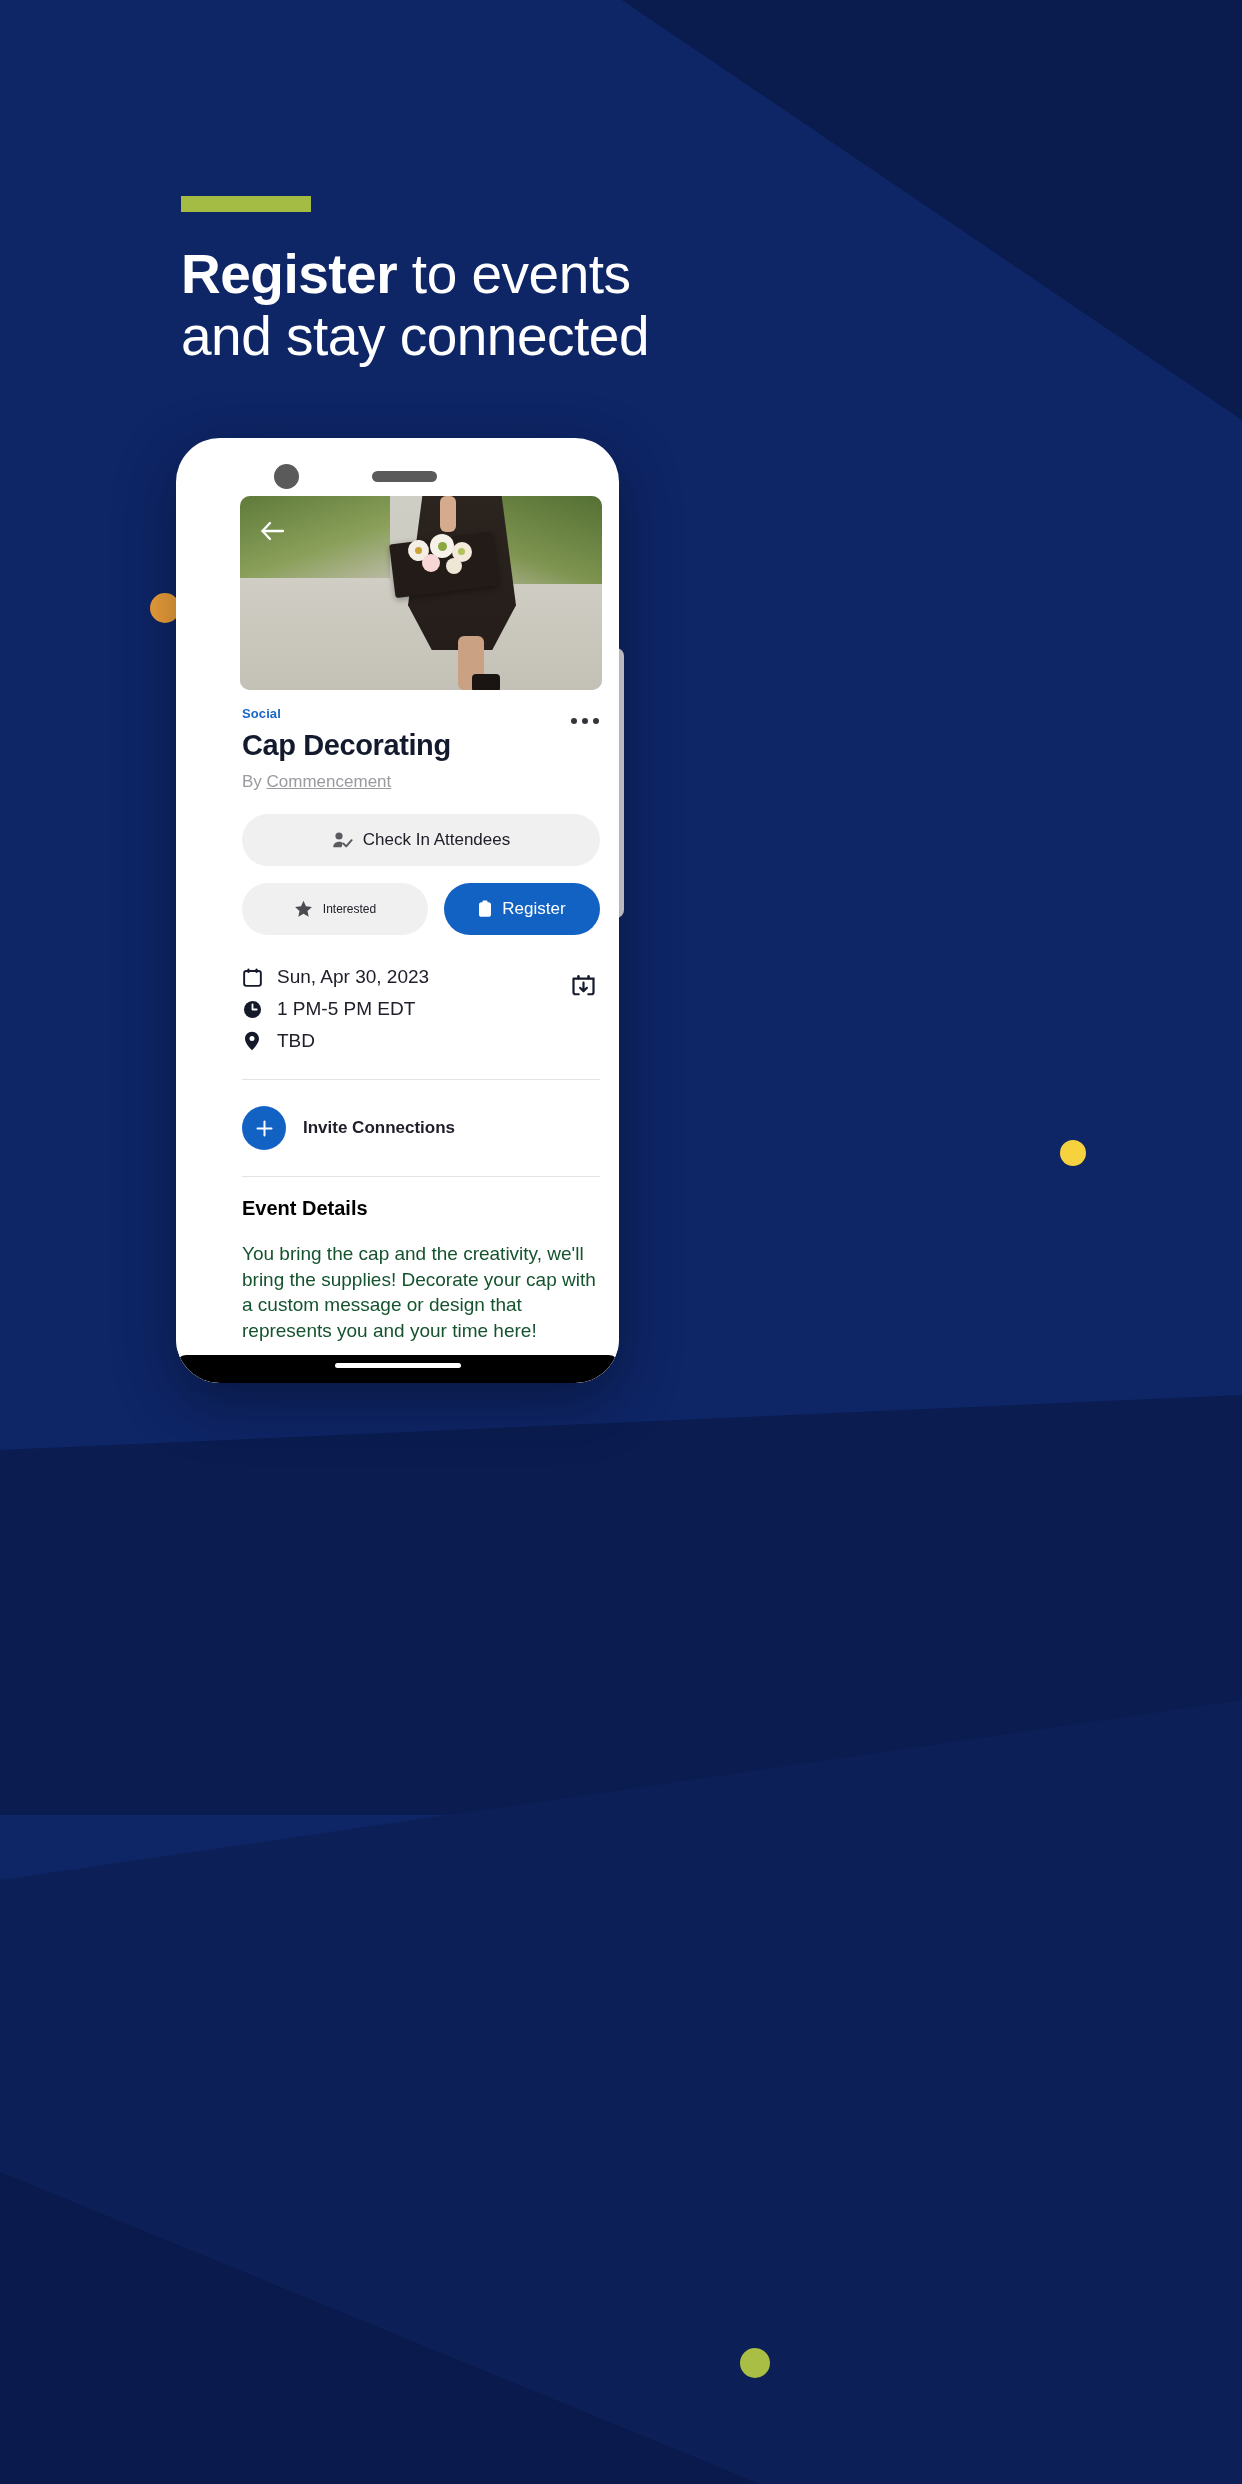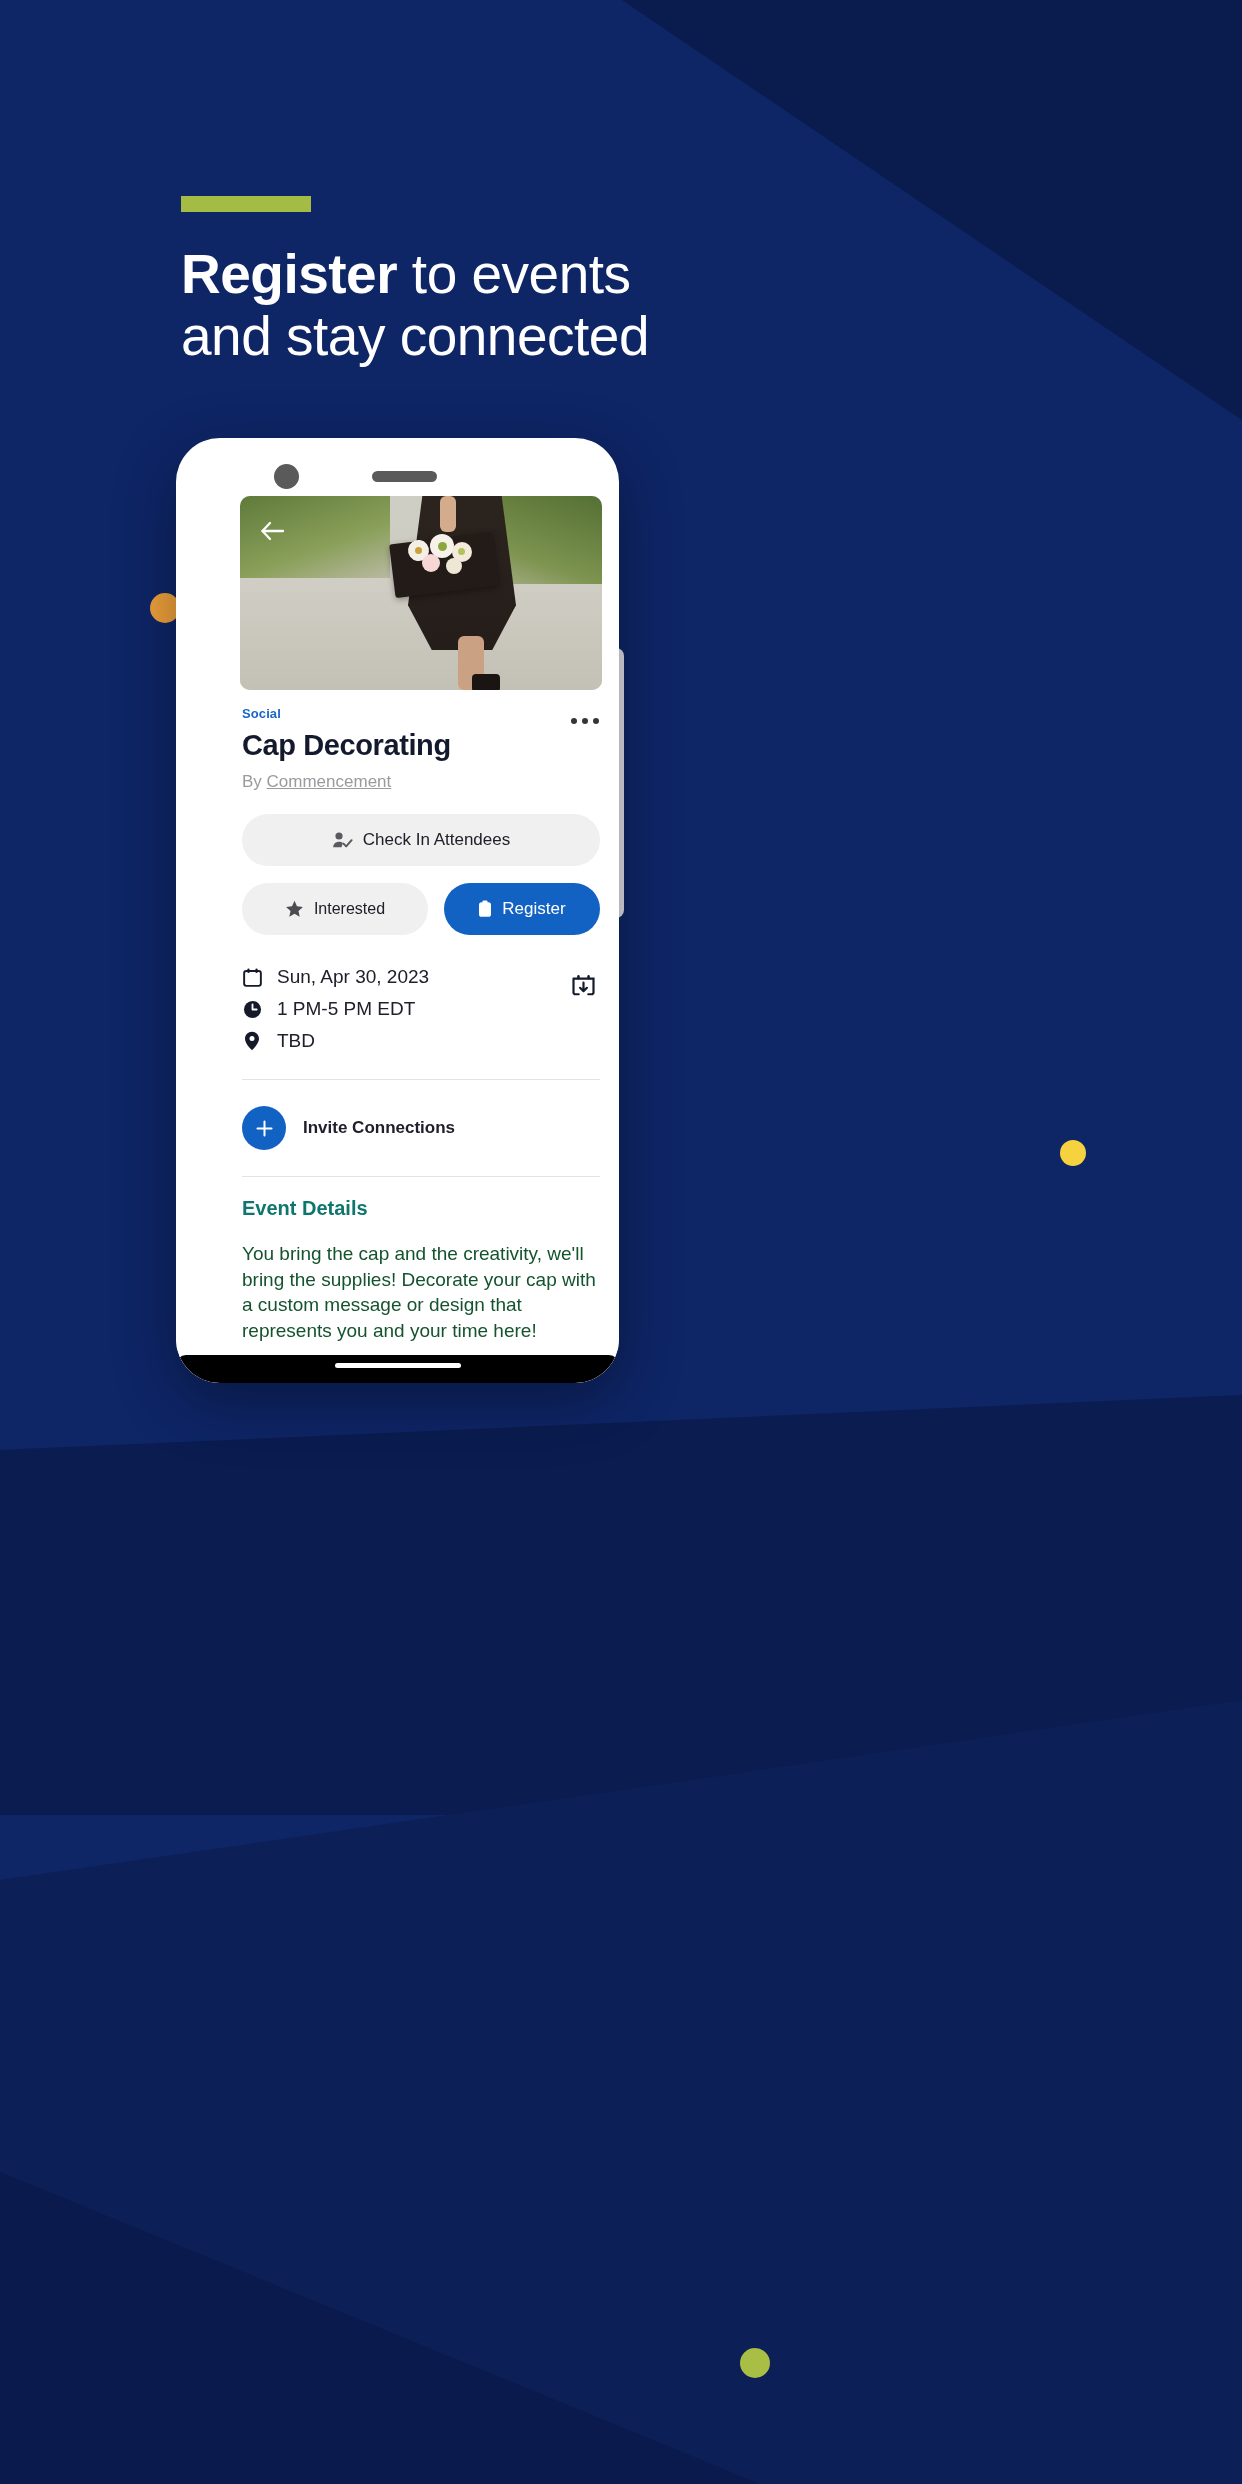--- a/index.html
+++ b/index.html
@@ -165,21 +165,21 @@
     display:flex; align-items:center; justify-content:center; gap:10px;
     font-family:"Liberation Sans", sans-serif;
   }
   .btn-wide {
     width:100%; height:52px; border-radius:26px;
     background:#f0f0f0; color:#20202a; font-size:17px;
   }
   .btn-pair { display:flex; gap:16px; margin-top:17px; }
   .btn-interested {
     flex:0 0 186px; height:52px; border-radius:26px;
-    background:#f0f0f0; color:#20202a; font-size:16px;
+    background:#f0f0f0; color:#20202a; font-size:12px;
   }
   .btn-register {
     flex:1; height:52px; border-radius:26px;
     background:#1262c4; color:#ffffff; font-size:17px; font-weight:500;
   }
 
   .meta { margin-top:26px; position:relative; }
   .meta-row { display:flex; align-items:center; gap:15px; height:32px; }
   .meta-row .ico { width:20px; display:flex; justify-content:center; }
   .meta-row span.txt { color:#20202c; font-size:19px; }
@@ -188,21 +188,21 @@
   .divider { height:1px; background:#e3e3e6; margin:22px 0 0 0; }
 
   .invite { display:flex; align-items:center; gap:17px; padding:26px 0; }
   .invite-fab {
     width:44px; height:44px; border-radius:50%;
     background:#1262c4; color:#fff;
     display:flex; align-items:center; justify-content:center;
   }
   .invite-label { color:#20202c; font-size:17px; font-weight:700; }
 
-  .details-h { color:#0f766e; font-size:20px; font-weight:700; margin-top:20px; }
+  .details-h { color:#000000; font-size:20px; font-weight:700; margin-top:20px; }
   .details-p {
     margin-top:21px; color:#14532d; font-size:19px; line-height:1.35;
   }
 
   .home-bar {
     position:absolute; left:0; right:0; bottom:0;
     height:28px; background:#000;
     border-radius:10px 10px 0 0;
   }
   .home-ind {

